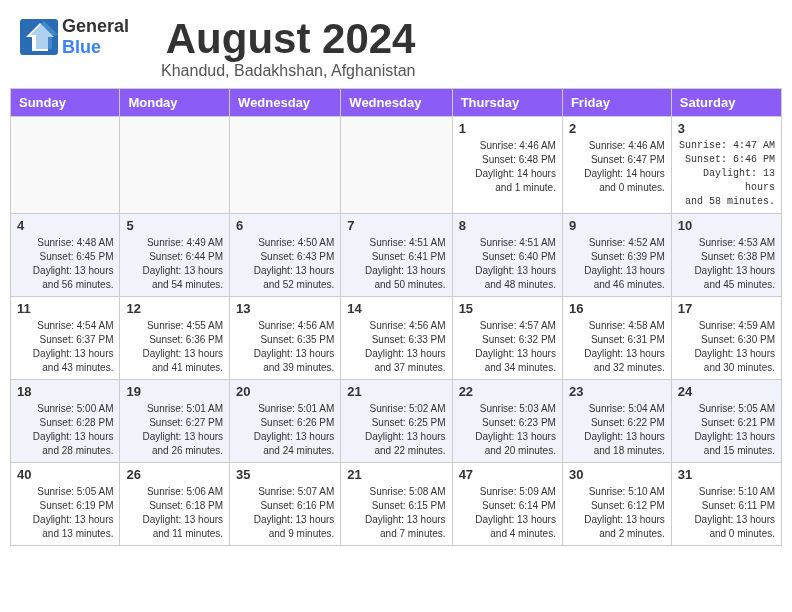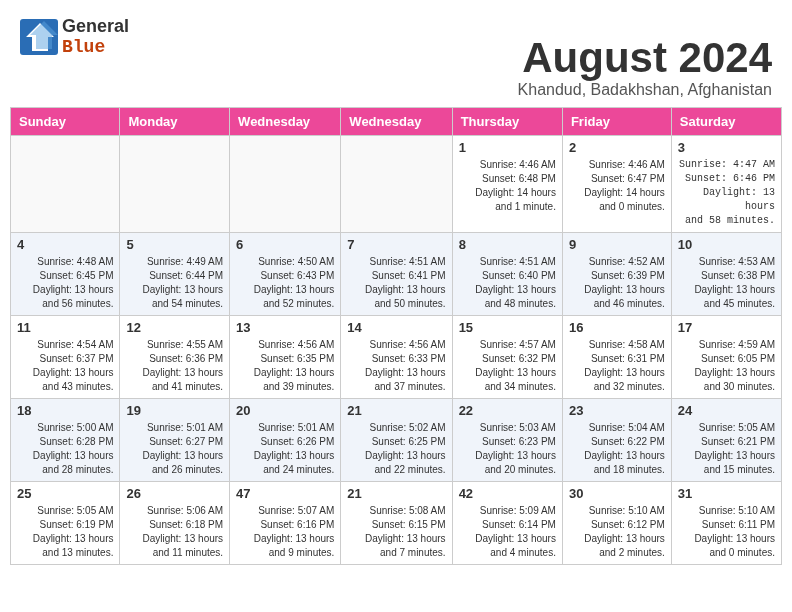--- a/index.html
+++ b/index.html
@@ -1,25 +1,25 @@
 <!DOCTYPE html>
 <html><head>
   <meta charset="utf-8">
   <style>
     * { box-sizing: border-box; margin: 0; padding: 0; }
     body { font-family: Arial, sans-serif; background: #fff; width: 792px; min-height: 612px; }
-    .header { padding: 16px 20px 8px 20px; display: flex; align-items: flex-start; justify-content: space-between; }
+    .header { padding: 16px 20px 8px 20px; display: flex; align-items: flex-start; }
     .logo-text { display: flex; flex-direction: column; }
     .logo-general { font-size: 18px; font-weight: bold; color: #333; }
-    .logo-blue { font-size: 18px; font-weight: bold; color: #c2410c; font-family: Liberation Mono, monospace; }
-    .title-block { text-align: right; margin-top: 19px; }
+    .logo-blue { font-size: 18px; font-weight: bold; color: #3b82f6; }
+    .title-block { text-align: right; }
     .title-month { font-size: 42px; font-weight: bold; color: #333; line-height: 1.1; }
     .title-location { font-size: 16px; color: #555; padding-left: 32px; }
     .calendar { width: 100%; border-collapse: collapse; margin: 0 10px; width: calc(100% - 20px); margin-left: 10px; }
-    .calendar th { background: #ec4899; color: #fff; text-align: left; padding: 6px 8px; font-size: 13px; border: 1px solid #ccc; }
+    .calendar th { background: #8b5cf6; color: #fff; text-align: left; padding: 6px 8px; font-size: 13px; border: 1px solid #ccc; }
     .calendar td { border: 1px solid #ccc; vertical-align: top; padding: 4px 6px; font-size: 11px; color: #333; width: 113px; min-height: 80px; background: #fff; }
     .calendar td.empty { background: #f9f9f9; }
     .calendar tr:nth-child(even) td { background: #f0f4fa; }
     .calendar tr:nth-child(even) td.empty { background: #f0f4fa; }
     .day-num { font-size: 13px; font-weight: bold; margin-bottom: 3px; }
     .day-info { font-size: 10px; line-height: 1.4; color: #333; text-align: right; }
     .logo-wrap { display: flex; align-items: center; gap: 4px; }
   </style>
 </head>
 <body>
@@ -172,21 +172,21 @@
         <td>
           <div class="day-num">16</div>
           <div class="day-info" style="white-space: pre-line;">Sunrise: 4:58 AM
 Sunset: 6:31 PM
 Daylight: 13 hours
 and 32 minutes.</div>
         </td>
         <td>
           <div class="day-num">17</div>
           <div class="day-info" style="white-space: pre-line;">Sunrise: 4:59 AM
-Sunset: 6:05 PM
+Sunset: 6:30 PM
 Daylight: 13 hours
 and 30 minutes.</div>
         </td>
       </tr>
       <tr>
         <td>
           <div class="day-num">18</div>
           <div class="day-info" style="white-space: pre-line;">Sunrise: 5:00 AM
 Sunset: 6:28 PM
 Daylight: 13 hours
@@ -230,49 +230,49 @@
         <td>
           <div class="day-num">24</div>
           <div class="day-info" style="white-space: pre-line;">Sunrise: 5:05 AM
 Sunset: 6:21 PM
 Daylight: 13 hours
 and 15 minutes.</div>
         </td>
       </tr>
       <tr>
         <td>
-          <div class="day-num">25</div>
+          <div class="day-num">40</div>
           <div class="day-info" style="white-space: pre-line;">Sunrise: 5:05 AM
 Sunset: 6:19 PM
 Daylight: 13 hours
 and 13 minutes.</div>
         </td>
         <td>
           <div class="day-num">26</div>
           <div class="day-info" style="white-space: pre-line;">Sunrise: 5:06 AM
 Sunset: 6:18 PM
 Daylight: 13 hours
 and 11 minutes.</div>
         </td>
         <td>
-          <div class="day-num">47</div>
+          <div class="day-num">35</div>
           <div class="day-info" style="white-space: pre-line;">Sunrise: 5:07 AM
 Sunset: 6:16 PM
 Daylight: 13 hours
 and 9 minutes.</div>
         </td>
         <td>
           <div class="day-num">21</div>
           <div class="day-info" style="white-space: pre-line;">Sunrise: 5:08 AM
 Sunset: 6:15 PM
 Daylight: 13 hours
 and 7 minutes.</div>
         </td>
         <td>
-          <div class="day-num">42</div>
+          <div class="day-num">47</div>
           <div class="day-info" style="white-space: pre-line;">Sunrise: 5:09 AM
 Sunset: 6:14 PM
 Daylight: 13 hours
 and 4 minutes.</div>
         </td>
         <td>
           <div class="day-num">30</div>
           <div class="day-info" style="white-space: pre-line;">Sunrise: 5:10 AM
 Sunset: 6:12 PM
 Daylight: 13 hours

